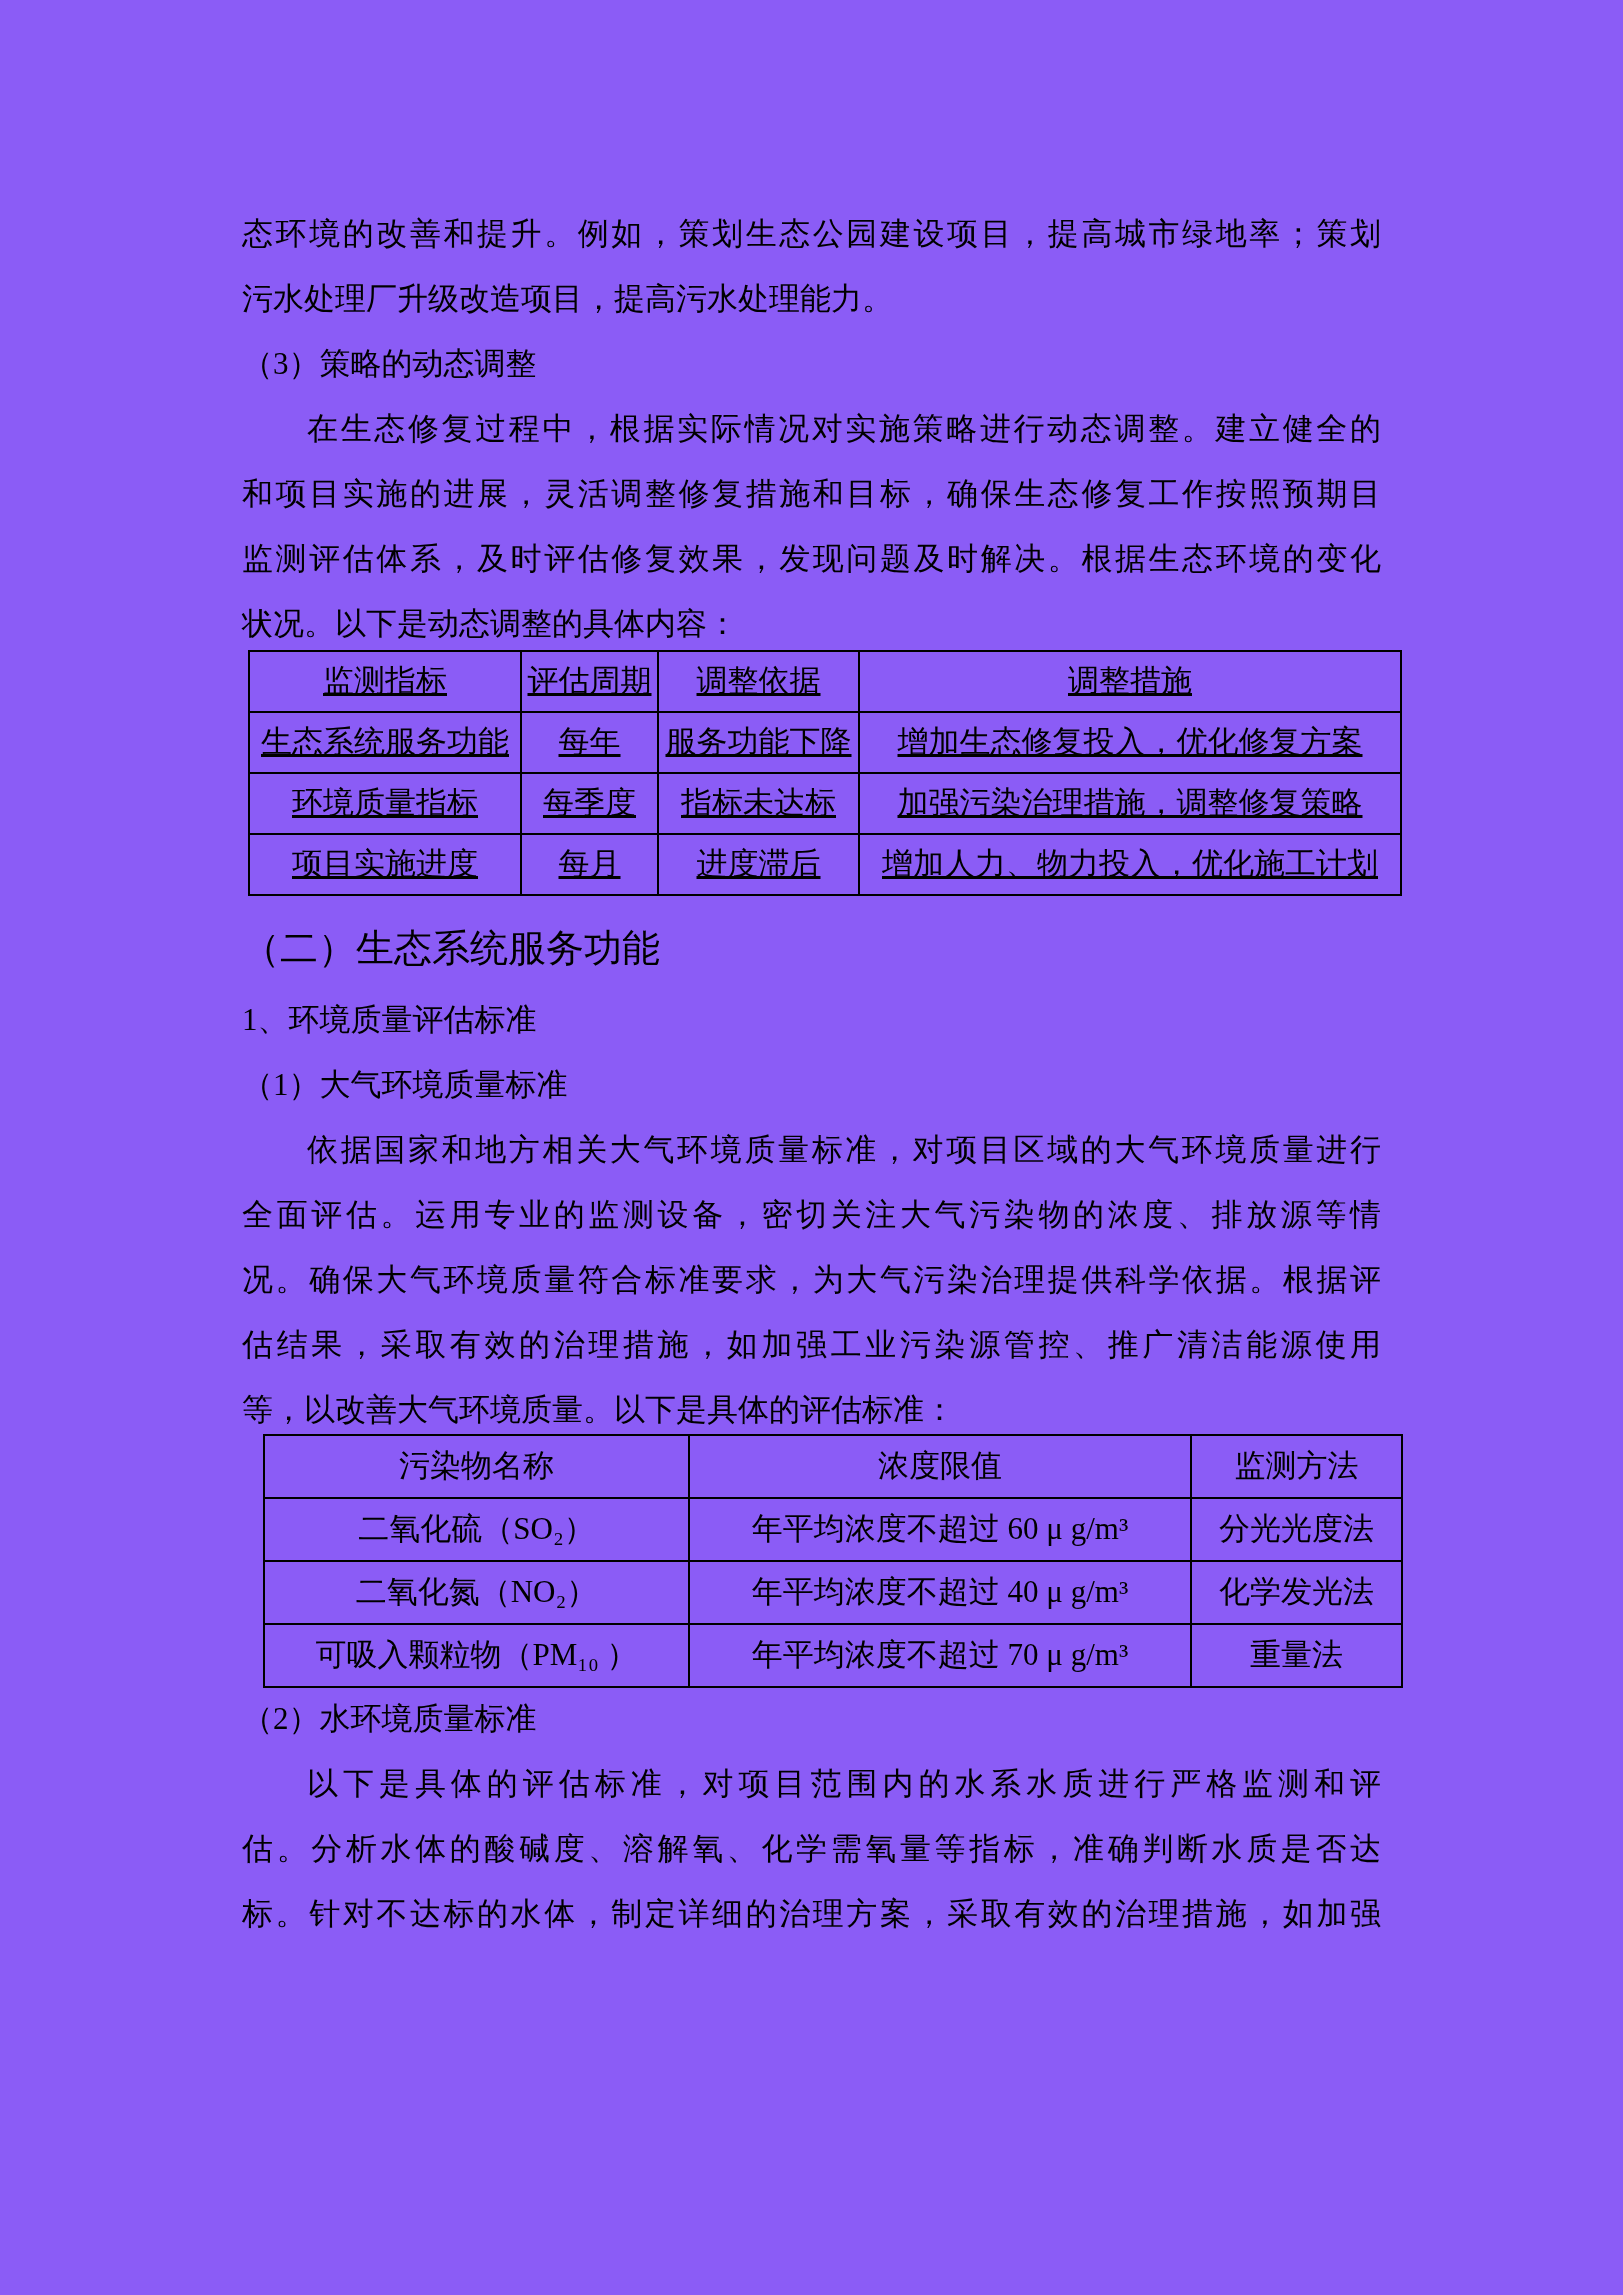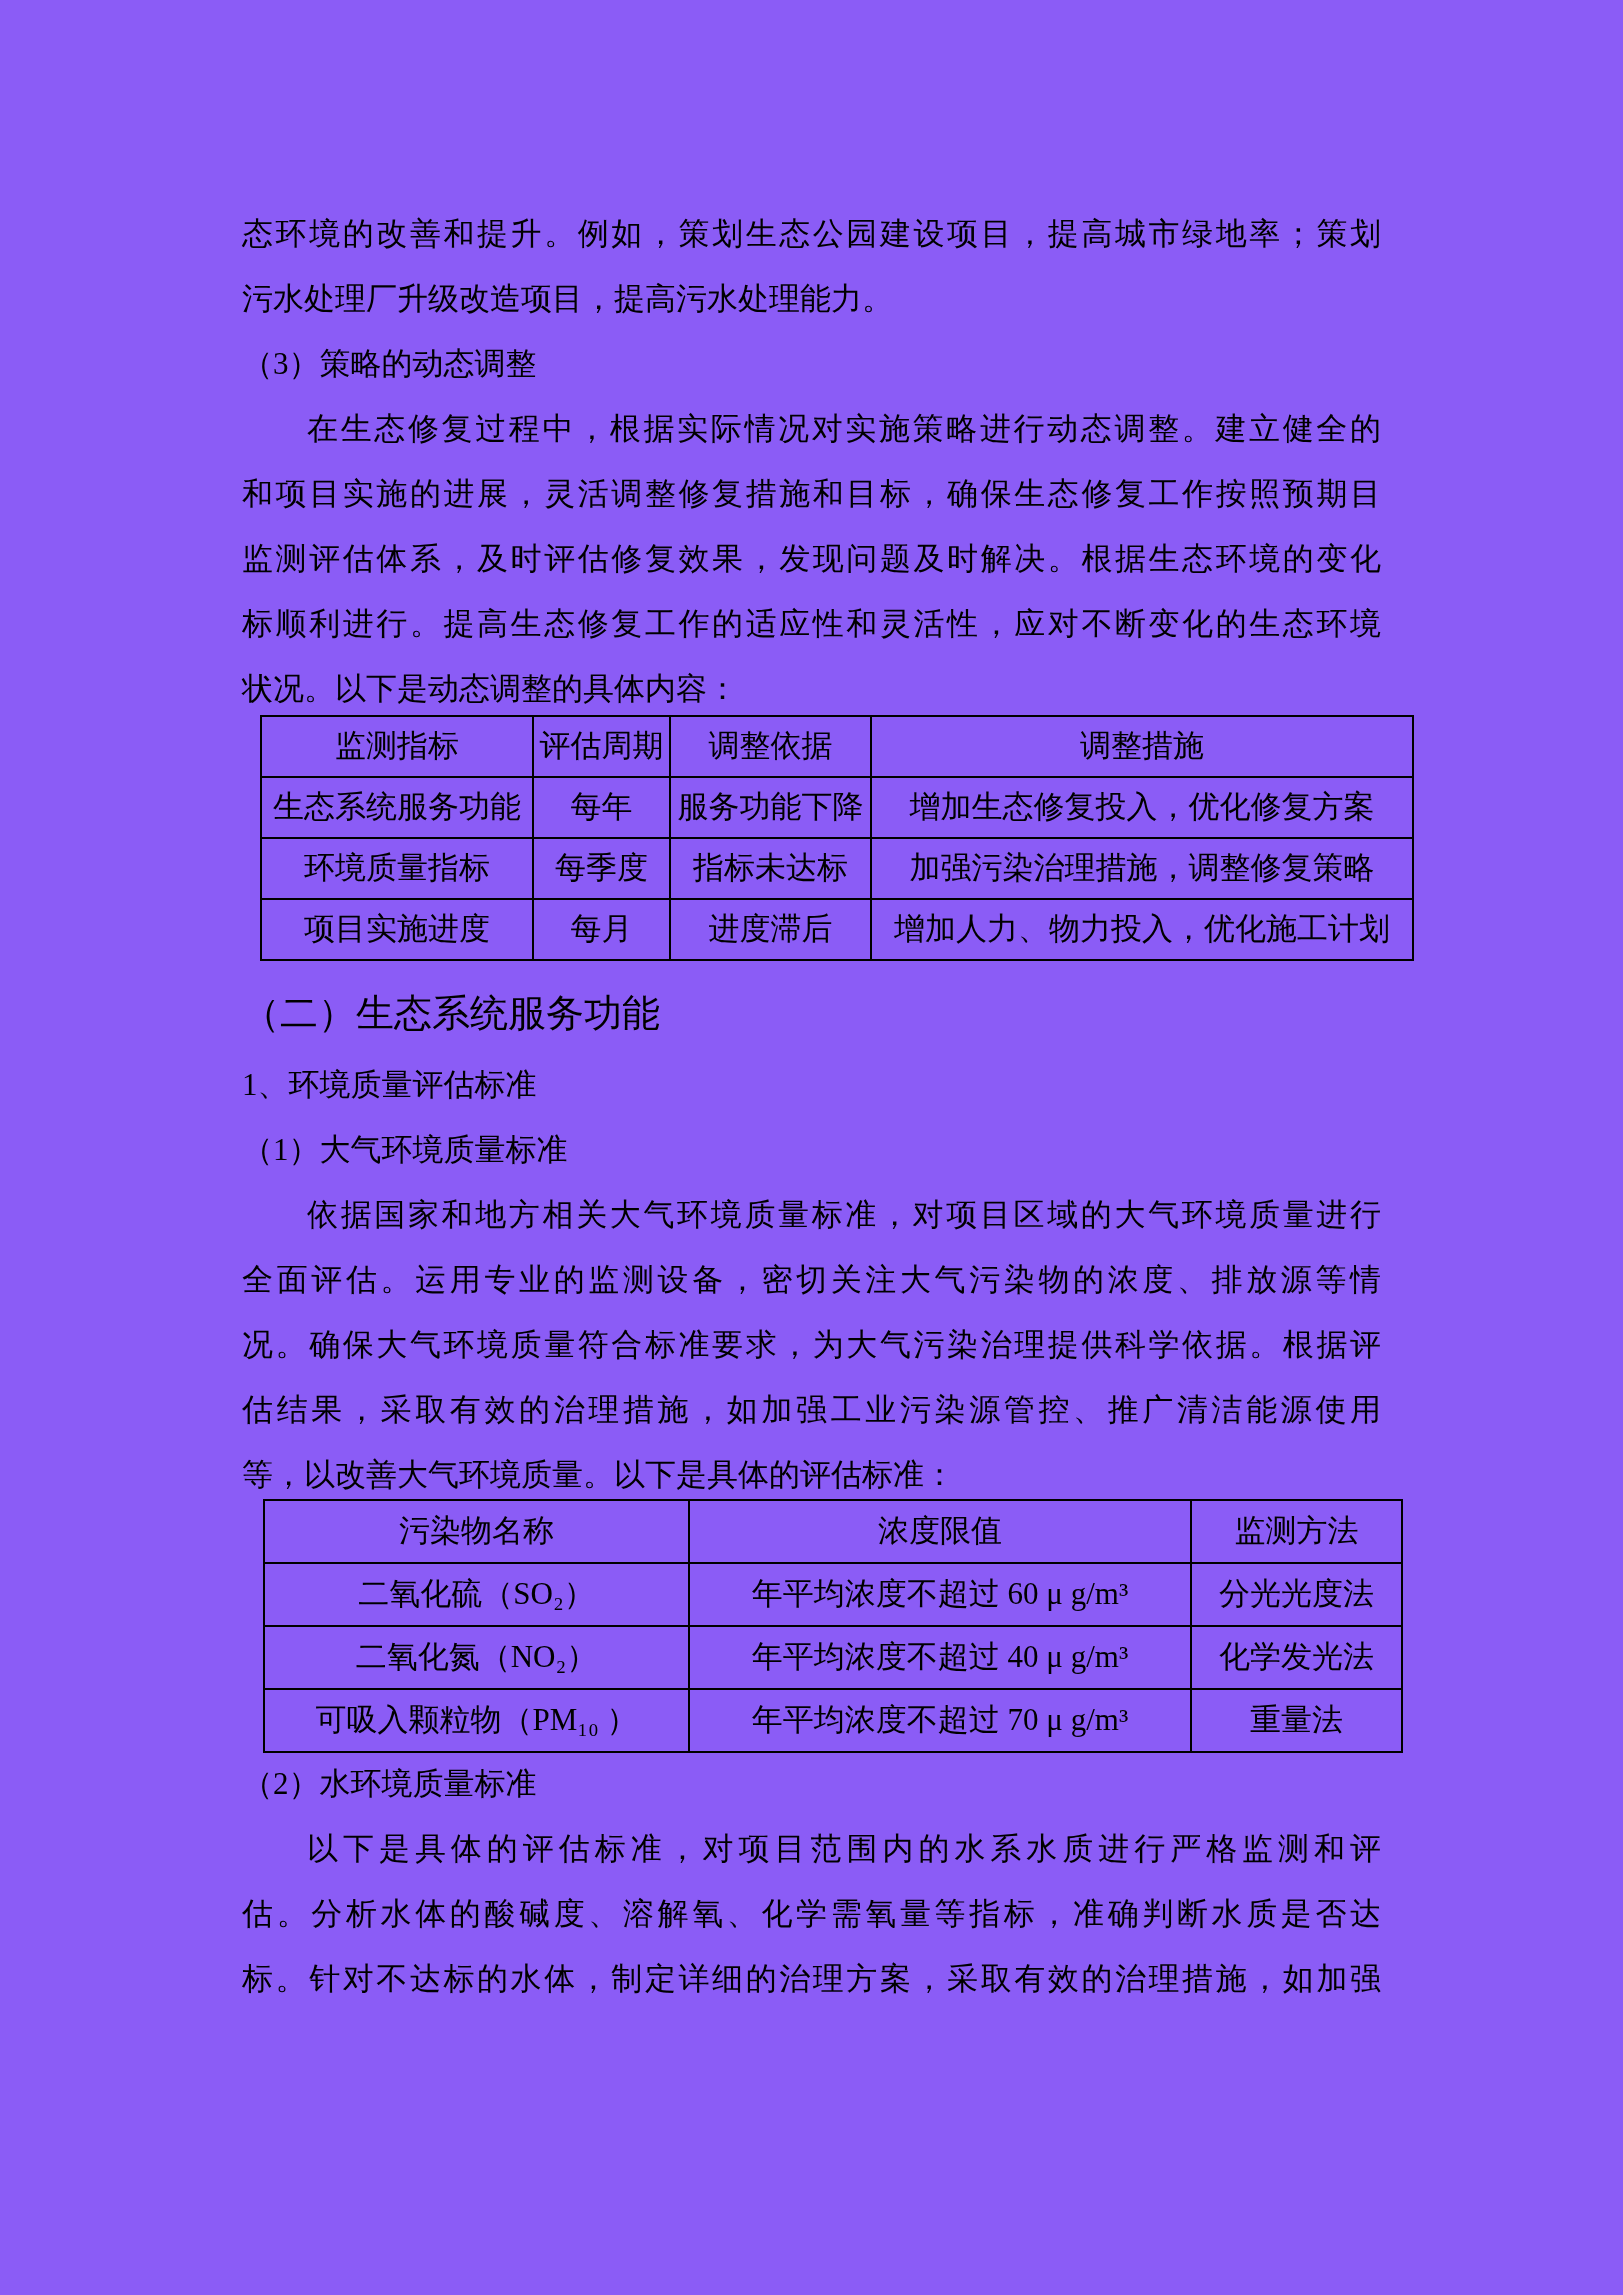--- a/index.html
+++ b/index.html
@@ -38,22 +38,23 @@
     margin-top: 15.7px;
   }
   .mt5 { margin-top: 3.3px; }
   .mtm4 { margin-top: -2.6px; }
   table {
     border-collapse: collapse;
     table-layout: fixed;
   }
   #table1 {
     width: 1153px;
-    margin-left: 18px;
+    margin-left: 6px;
     margin-top: -5.9px;
+    text-decoration: underline;
   }
   #table2 {
     width: 1138px;
     margin-left: 21px;
     margin-top: -7.9px;
   }
   th, td {
     border: 2px solid #000000;
     font-size: 31px;
     font-weight: normal;
@@ -73,21 +74,20 @@
   <div class="content">
 
     <div class="ln jfull">态环境的改善和提升。例如，策划生态公园建设项目，提高城市绿地率；策划</div>
     <div class="ln">污水处理厂升级改造项目，提高污水处理能力。</div>
 
     <div class="ln">（3）策略的动态调整</div>
 
     <div class="ln jfull ind">在生态修复过程中，根据实际情况对实施策略进行动态调整。建立健全的</div>
     <div class="ln jfull">和项目实施的进展，灵活调整修复措施和目标，确保生态修复工作按照预期目</div>
     <div class="ln jfull">监测评估体系，及时评估修复效果，发现问题及时解决。根据生态环境的变化</div>
-    <div class="ln jfull">标顺利进行。提高生态修复工作的适应性和灵活性，应对不断变化的生态环境</div>
     <div class="ln">状况。以下是动态调整的具体内容：</div>
 
     <table id="table1">
       <colgroup>
         <col style="width:272px">
           <col style="width:137px">
           <col style="width:201px">
           <col style="width:542px">
       </colgroup>
       <tbody>

